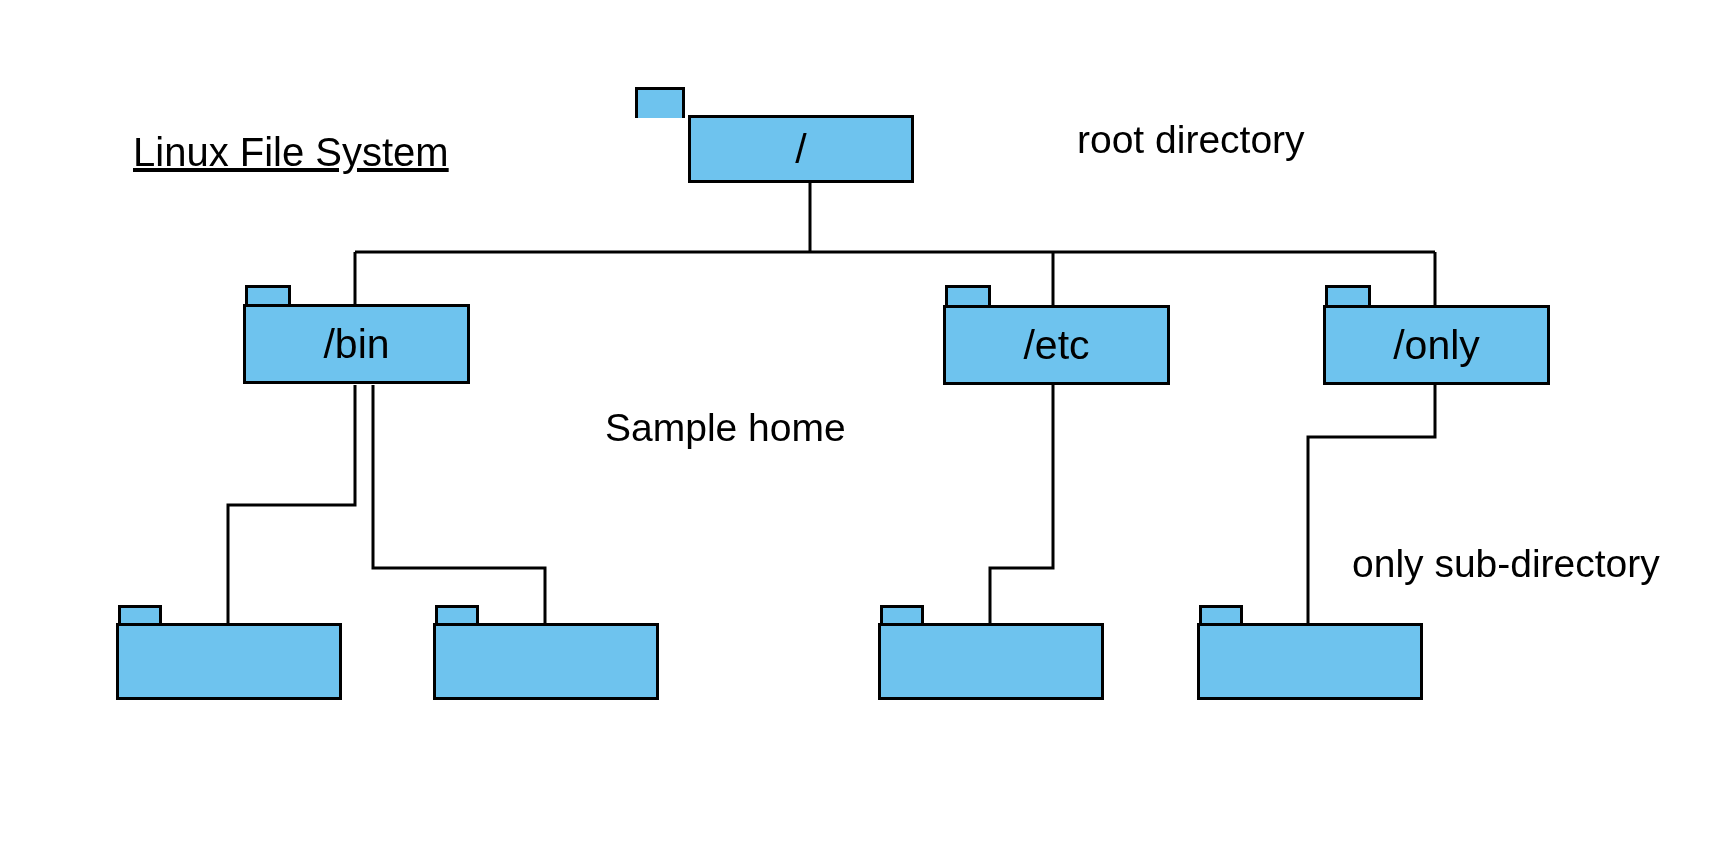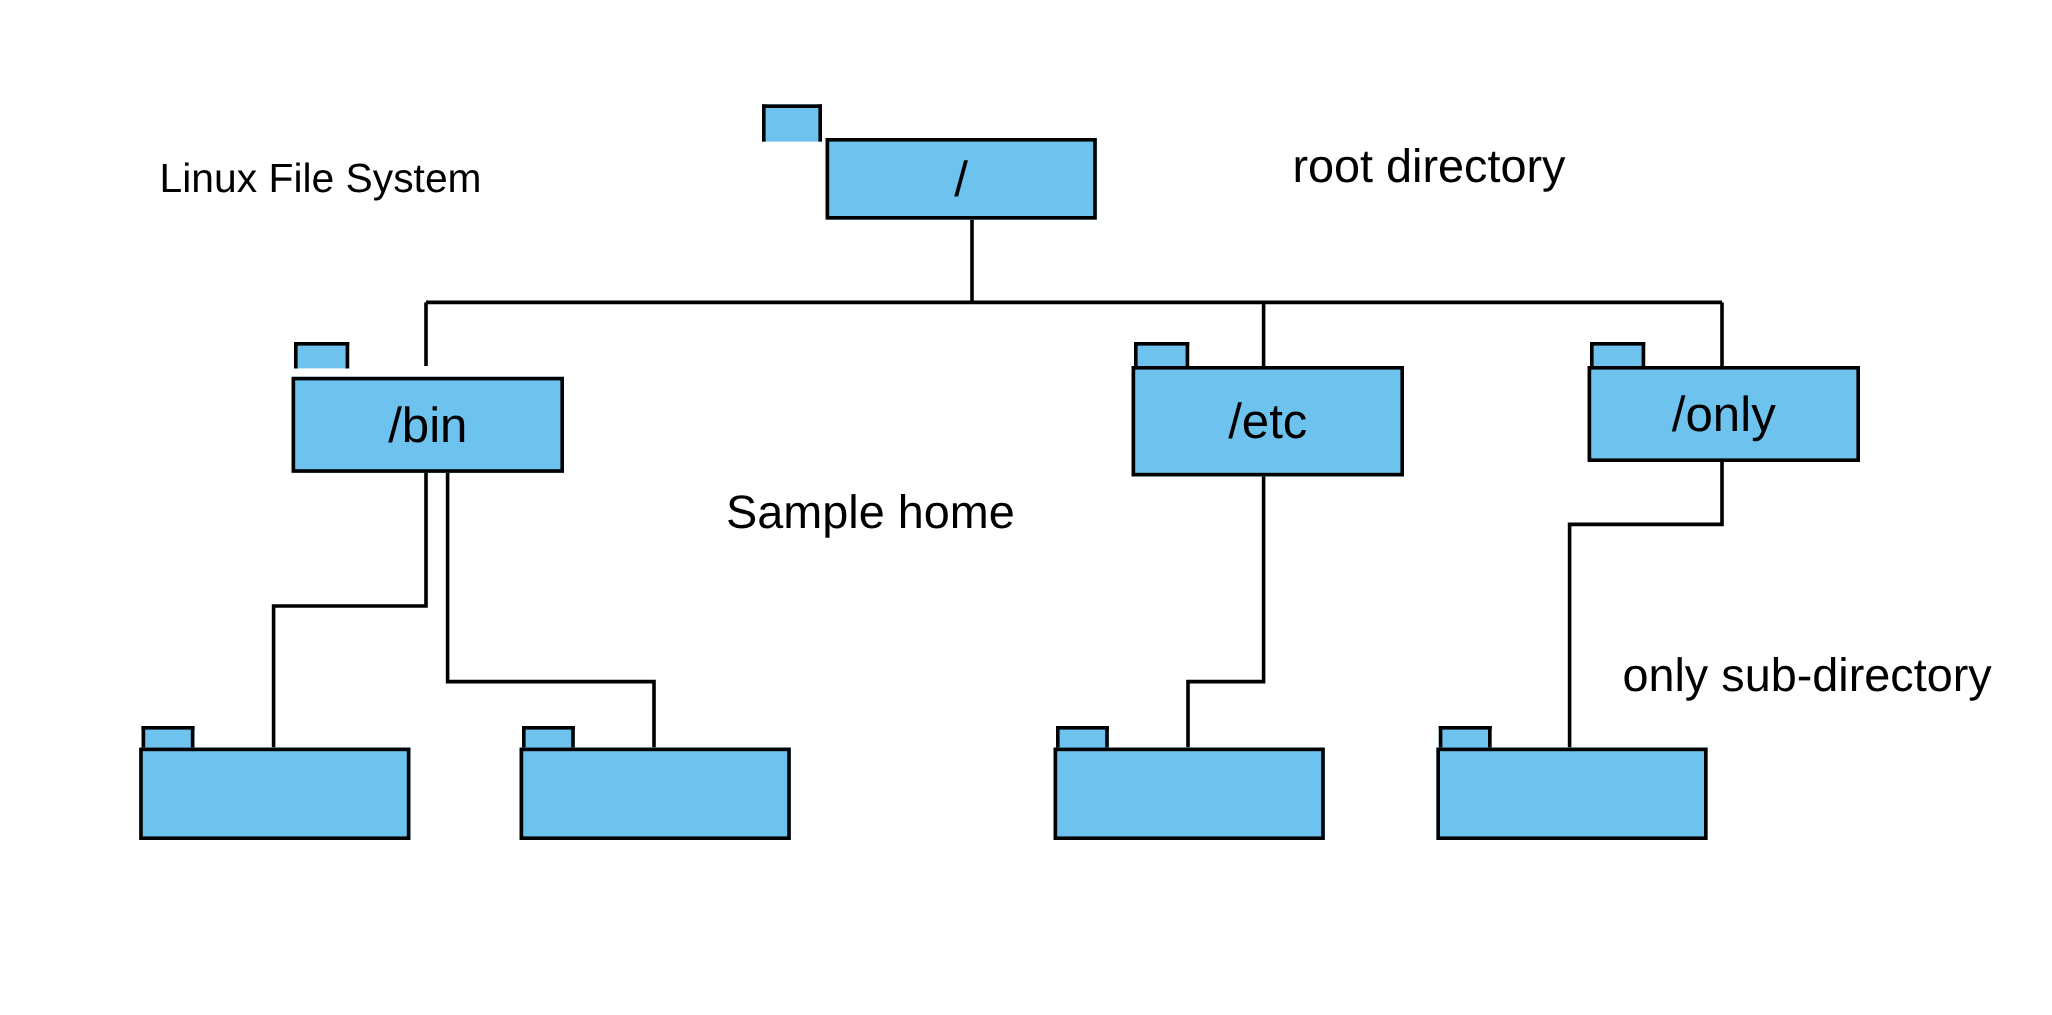--- a/index.html
+++ b/index.html
@@ -55,21 +55,22 @@
     letter-spacing: 0px;
   }
   .note {
     position: absolute;
     font-family: "Liberation Sans", sans-serif;
     color: #000000;
     white-space: nowrap;
     line-height: 1;
   }
   #diagram-title {
-    font-size: 34px;
+    font-size: 40px;
+    text-decoration: underline;
   }
   .annotation {
     font-size: 39px;
     margin-top: 10px;
   }
 </style>
 </head>
 <body>
 
 <div id="canvas">
@@ -103,28 +104,28 @@
     <div class="tab" style="left:635px; top:87px; width:50px; height:31px;"></div>
     <div class="body" style="left:688px; top:115px; width:226px; height:68px;">
       <span class="label">/</span>
     </div>
   </div>
 
   <div class="note annotation" style="left:1077px; top:110px;">root directory</div>
 
   <div class="folder">
     <div class="tab" style="left:245px; top:285px; width:46px; height:22px;"></div>
-    <div class="body" style="left:243px; top:314px; width:227px; height:80px;justify-content:center;">
+    <div class="body" style="left:243px; top:304px; width:227px; height:80px;justify-content:center;">
       <span class="label">/bin</span>
     </div>
   </div>
 
   <div class="folder">
     <div class="tab" style="left:945px; top:285px; width:46px; height:22px;"></div>
-    <div class="body" style="left:943px; top:305px; width:227px; height:92px;">
+    <div class="body" style="left:943px; top:305px; width:227px; height:80px;">
       <span class="label">/etc</span>
     </div>
   </div>
 
   <div class="folder">
     <div class="tab" style="left:1325px; top:285px; width:46px; height:22px;"></div>
     <div class="body" style="left:1323px; top:305px; width:227px; height:80px;">
       <span class="label">/only</span>
     </div>
   </div>

